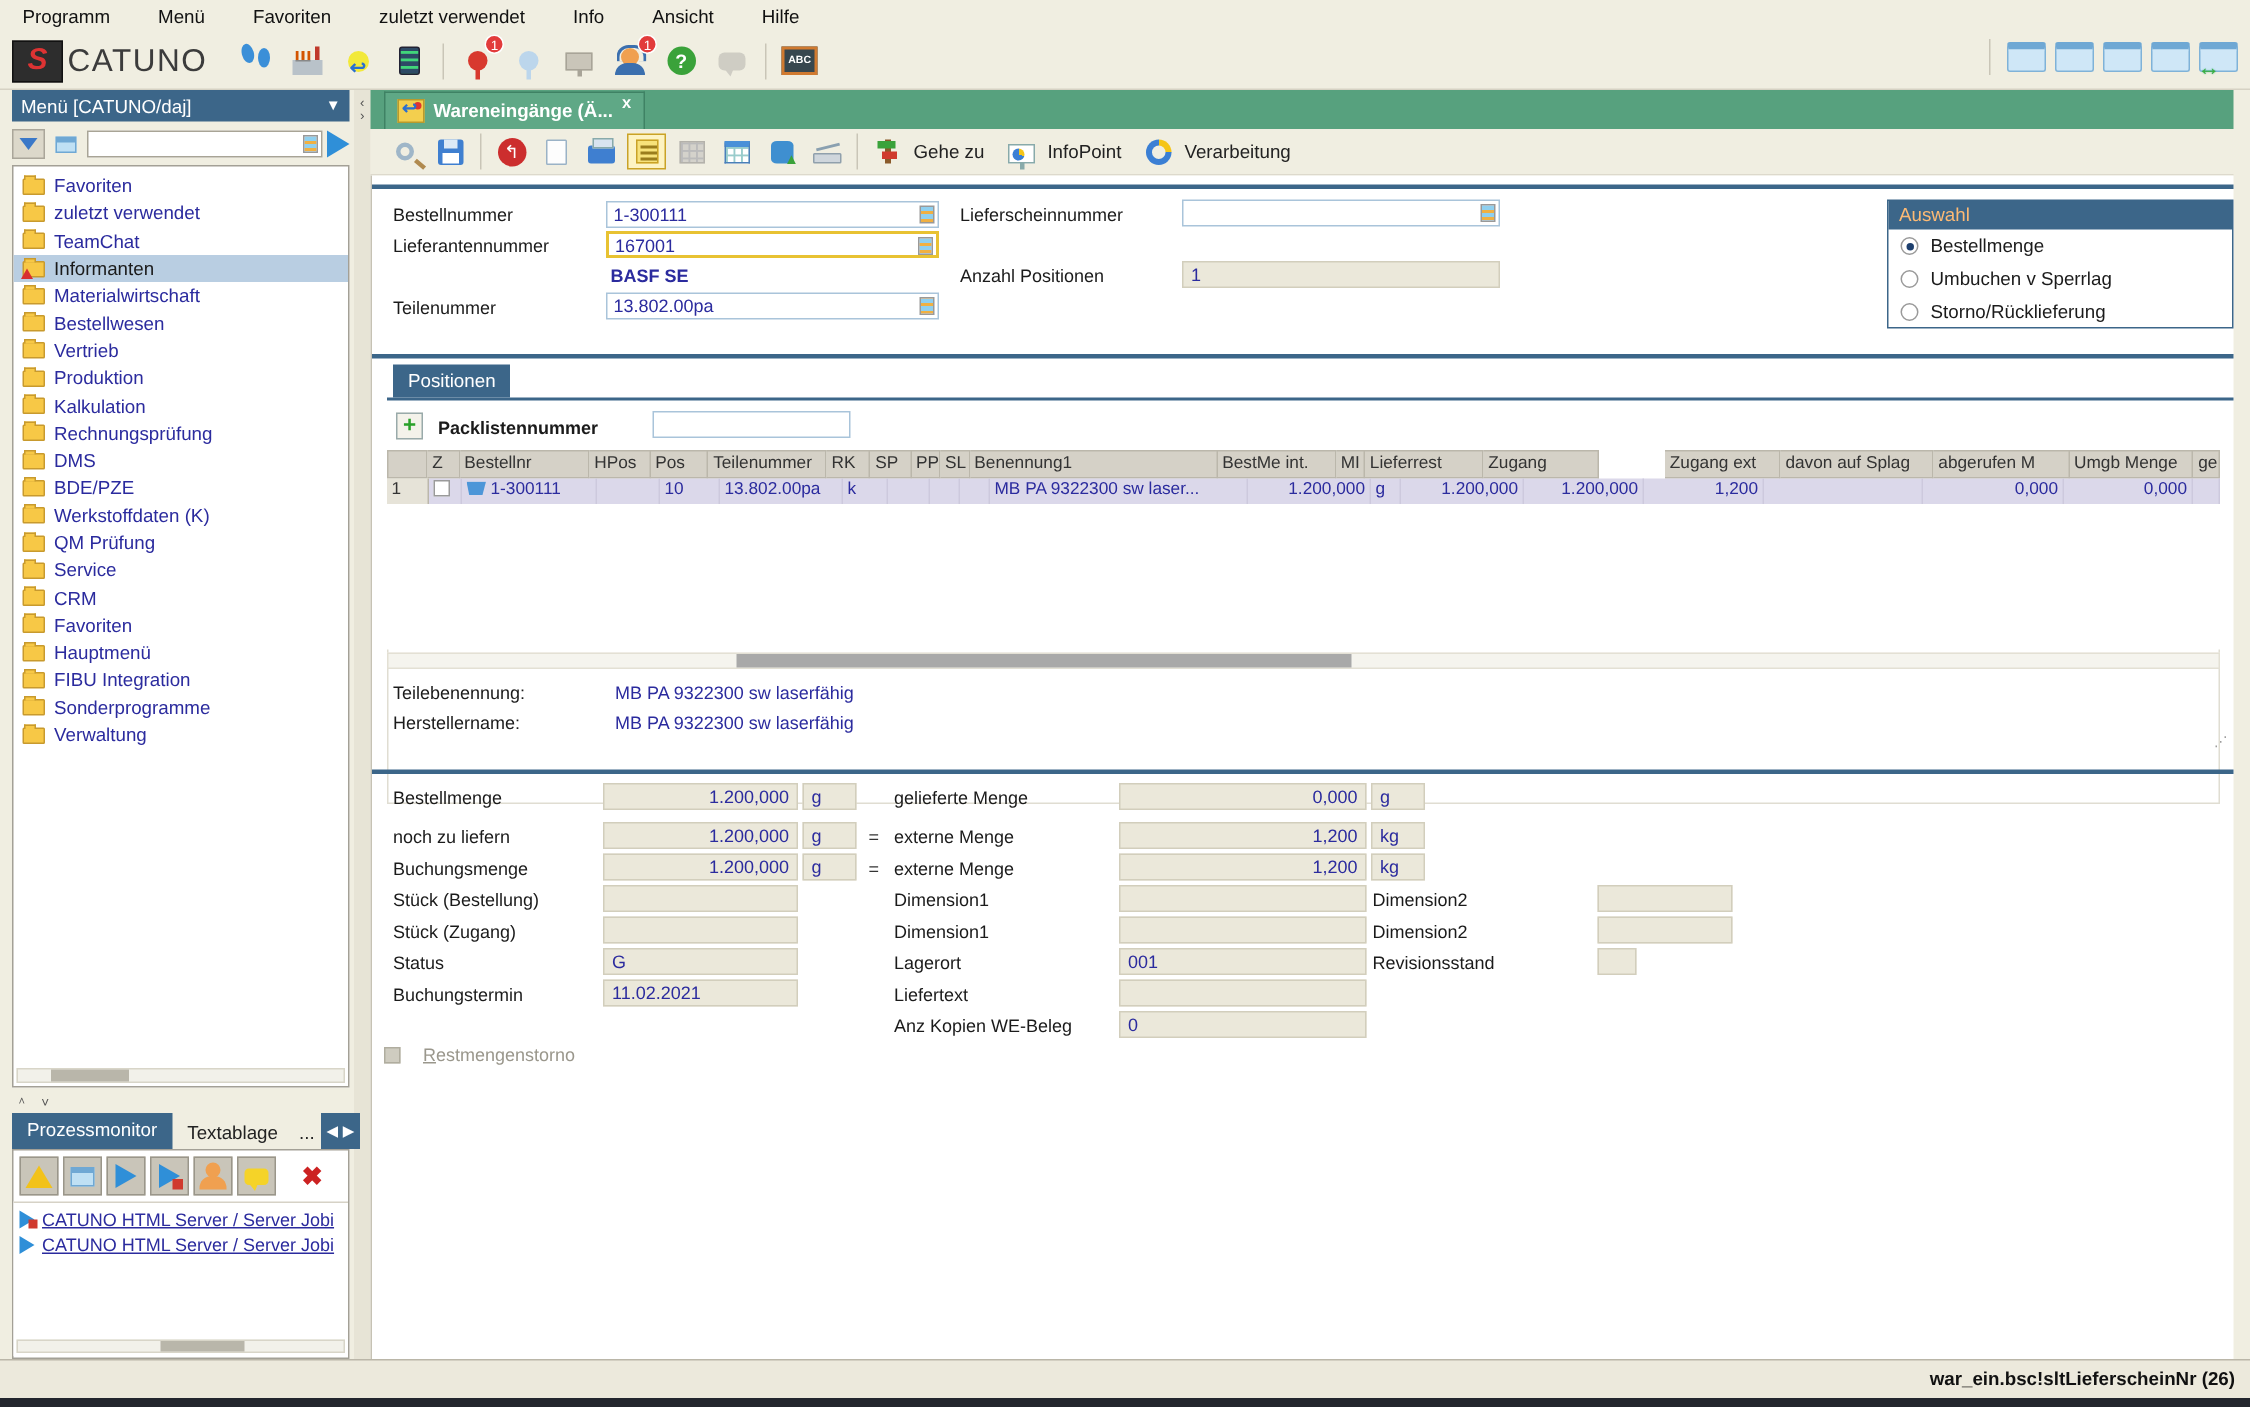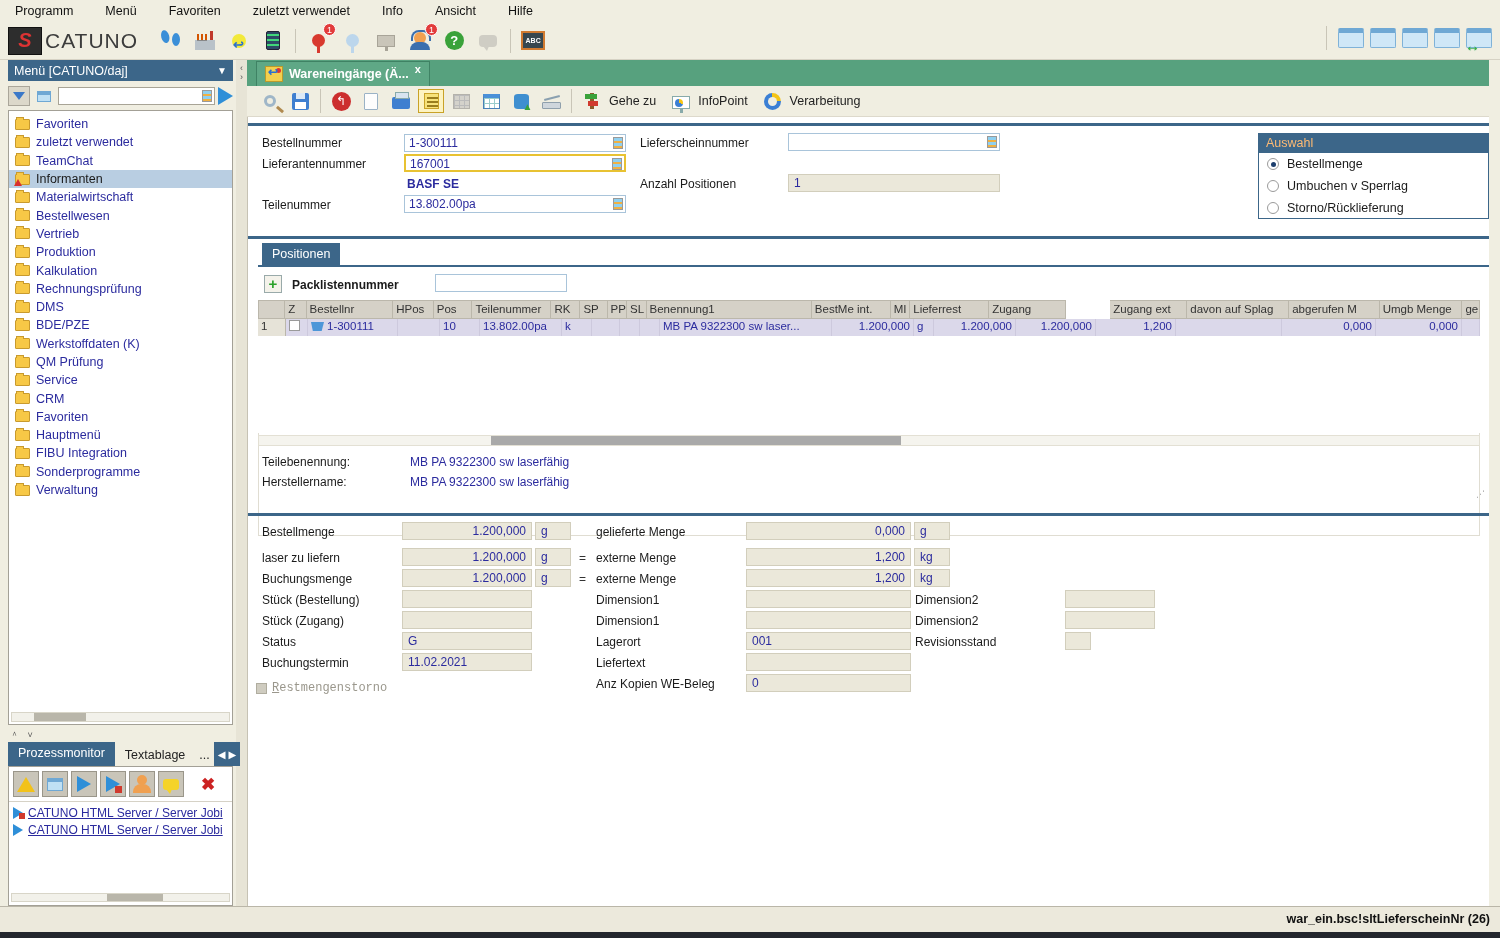--- a/index.html
+++ b/index.html
@@ -549,21 +549,21 @@
 
     <div class="blue-bar" style="left:0; top:396px; width:1241px;"></div>
 
     <span class="abs lbl" style="left:14px; top:408px;">Bestellmenge</span>
     <div class="rfld num" style="left:154px; top:405px; width:130px;"><span>1.200,000</span></div>
     <div class="rfld" style="left:287px; top:405px; width:36px;"><span>g</span></div>
     <span class="abs lbl" style="left:348px; top:408px;">gelieferte Menge</span>
     <div class="rfld num" style="left:498px; top:405px; width:165px;"><span>0,000</span></div>
     <div class="rfld" style="left:666px; top:405px; width:36px;"><span>g</span></div>
 
-    <span class="abs lbl" style="left:14px; top:434px;">laser zu liefern</span>
+    <span class="abs lbl" style="left:14px; top:434px;">noch zu liefern</span>
     <div class="rfld num" style="left:154px; top:431px; width:130px;"><span>1.200,000</span></div>
     <div class="rfld" style="left:287px; top:431px; width:36px;"><span>g</span></div>
     <span class="eq" style="left:331px; top:434px;">=</span>
     <span class="abs lbl" style="left:348px; top:434px;">externe Menge</span>
     <div class="rfld num" style="left:498px; top:431px; width:165px;"><span>1,200</span></div>
     <div class="rfld" style="left:666px; top:431px; width:36px;"><span>kg</span></div>
 
     <span class="abs lbl" style="left:14px; top:455px;">Buchungsmenge</span>
     <div class="rfld num" style="left:154px; top:452px; width:130px;"><span>1.200,000</span></div>
     <div class="rfld" style="left:287px; top:452px; width:36px;"><span>g</span></div>
@@ -594,21 +594,21 @@
     <div class="rfld" style="left:817px; top:515px; width:26px;"><span></span></div>
 
     <span class="abs lbl" style="left:14px; top:539px;">Buchungstermin</span>
     <div class="rfld" style="left:154px; top:536px; width:130px;"><span>11.02.2021</span></div>
     <span class="abs lbl" style="left:348px; top:539px;">Liefertext</span>
     <div class="rfld" style="left:498px; top:536px; width:165px;"><span></span></div>
 
     <span class="abs lbl" style="left:348px; top:560px;">Anz Kopien WE-Beleg</span>
     <div class="rfld" style="left:498px; top:557px; width:165px;"><span>0</span></div>
 
-    <div class="abs" style="left:8px; top:564px; display:flex; align-items:center; gap:5px;font-family:Liberation Mono, monospace;">
+    <div class="abs" style="left:8px; top:579px; display:flex; align-items:center; gap:15px;">
       <span class="chk" style="background:#cfccc0; border-color:#b0ad9f;"></span>
       <span class="lbl grey"><u>R</u><span>estmengenstorno</span></span>
     </div>
   </div>
 
   <div class="abs statusbar">
     <span class="ctx">war_ein.bsc!sltLieferscheinNr (26)</span>
   </div>
   <div class="abs darkedge"></div>
 

